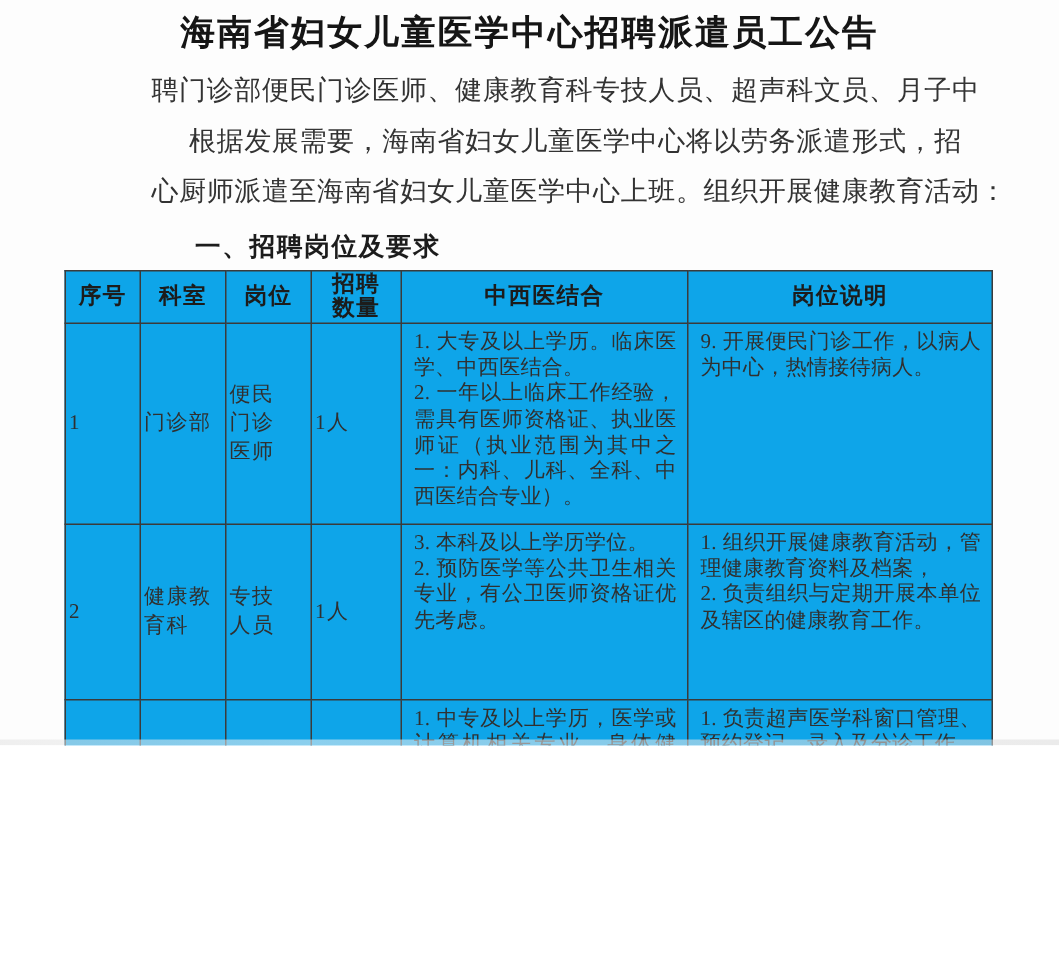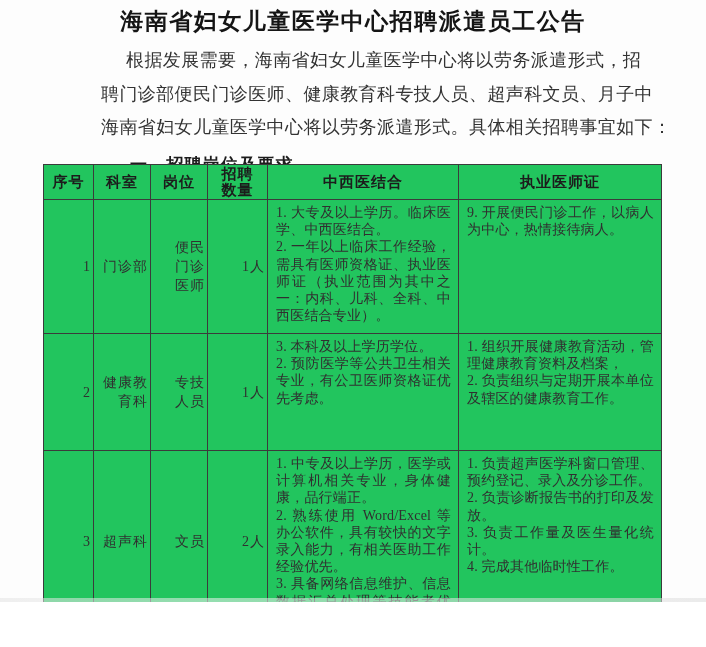--- a/index.html
+++ b/index.html
@@ -1,18 +1,18 @@
 <!DOCTYPE html>
 <html><head>
 <meta charset="utf-8">
 <style>
   html,body{margin:0;padding:0;background:#ffffff;}
   .page{
     position:relative;
-    width:706px;height:602px;
+    width:706px;height:497px;
     background:#fdfdfd;
     overflow:hidden;
     font-family:"Liberation Serif","DejaVu Serif",serif;
     color:#303030;
   }
   .doc-title{
     position:absolute;top:6px;left:0;width:706px;
     margin:0;text-align:center;
     font-family:"Liberation Sans","DejaVu Sans",sans-serif;
     font-weight:bold;font-size:23px;line-height:30px;
@@ -24,34 +24,34 @@
   }
   .intro-line{white-space:nowrap;}
   .intro-line.first{text-indent:25px;}
   .section-heading{
     position:absolute;top:155px;left:130px;margin:0;
     font-family:"Liberation Sans","DejaVu Sans",sans-serif;
     font-weight:bold;font-size:17px;line-height:20px;
     letter-spacing:1.2px;color:#1c1c1c;
   }
   table.recruit{
-    position:absolute;top:164px;left:43px;
+    position:absolute;top:180px;left:43px;
     width:618px;table-layout:fixed;border-collapse:collapse;
-    background:#22c55e;
+    background:#0ea5e9;
   }
   .recruit th,.recruit td{border:1.5px solid #3b3b3b;overflow:hidden;}
   .recruit th{
     font-family:"Liberation Sans","DejaVu Sans",sans-serif;
     font-weight:bold;font-size:15px;line-height:16px;
     letter-spacing:1px;color:#1c1c1c;
     text-align:center;vertical-align:middle;
     padding:1px;white-space:pre-line;
   }
   .recruit td.center{
-    text-align:right;vertical-align:middle;
+    text-align:left;vertical-align:middle;
     font-size:14px;line-height:19px;letter-spacing:1px;
     white-space:pre-line;padding:2px;
   }
   .recruit td.text{
     vertical-align:top;text-align:justify;
     font-size:14px;line-height:17.2px;letter-spacing:0.2px;
     padding:4px 7px 4px 8px;white-space:pre-line;margin-top:20px;
   }
   tr.hrow{height:34px;}
   tr.row1{height:134px;}
@@ -64,23 +64,23 @@
   }
 </style>
 </head>
 <body>
 
 <div class="page">
 
   <h1 class="doc-title">海南省妇女儿童医学中心招聘派遣员工公告</h1>
 
   <div class="intro">
+    <div class="intro-line">聘门诊部便民门诊医师、健康教育科专技人员、超声科文员、月子中</div>
     <div class="intro-line first">根据发展需要，海南省妇女儿童医学中心将以劳务派遣形式，招</div>
-    <div class="intro-line">聘门诊部便民门诊医师、健康教育科专技人员、超声科文员、月子中</div>
-    <div class="intro-line">海南省妇女儿童医学中心将以劳务派遣形式。具体相关招聘事宜如下：</div>
+    <div class="intro-line">心厨师派遣至海南省妇女儿童医学中心上班。组织开展健康教育活动：</div>
   </div>
 
   <h2 class="section-heading">一、招聘岗位及要求</h2>
 
   <table class="recruit">
     <colgroup>
       <col style="width:50px">
         <col style="width:57px">
         <col style="width:57px">
       <col style="width:60px">
@@ -88,21 +88,21 @@
         <col style="width:203px">
     </colgroup>
     <thead>
       <tr class="hrow">
         <th>序号</th>
         <th>科室</th>
         <th>岗位</th>
         <th>招聘
 数量</th>
         <th>中西医结合</th>
-        <th>执业医师证</th>
+        <th>岗位说明</th>
       </tr>
     </thead>
     <tbody>
       <tr class="row1">
         <td class="center">1</td>
         <td class="center">门诊部</td>
         <td class="center">便民
 门诊
 医师</td>
         <td class="center">1人</td>

